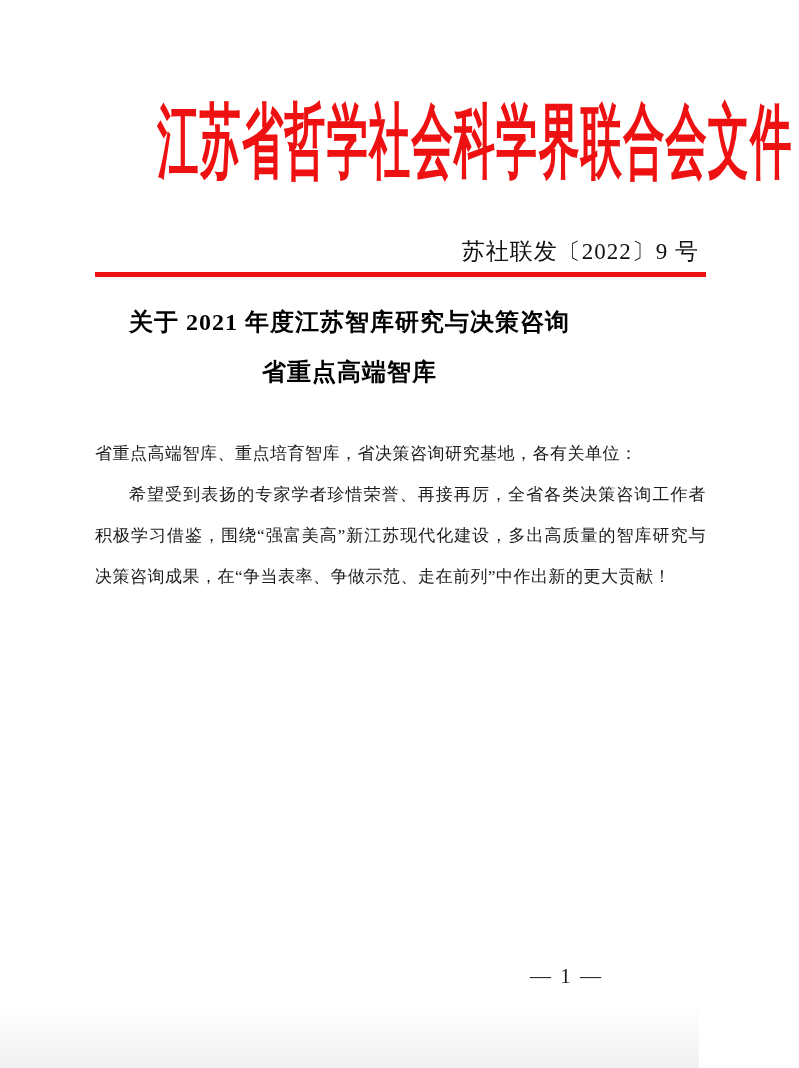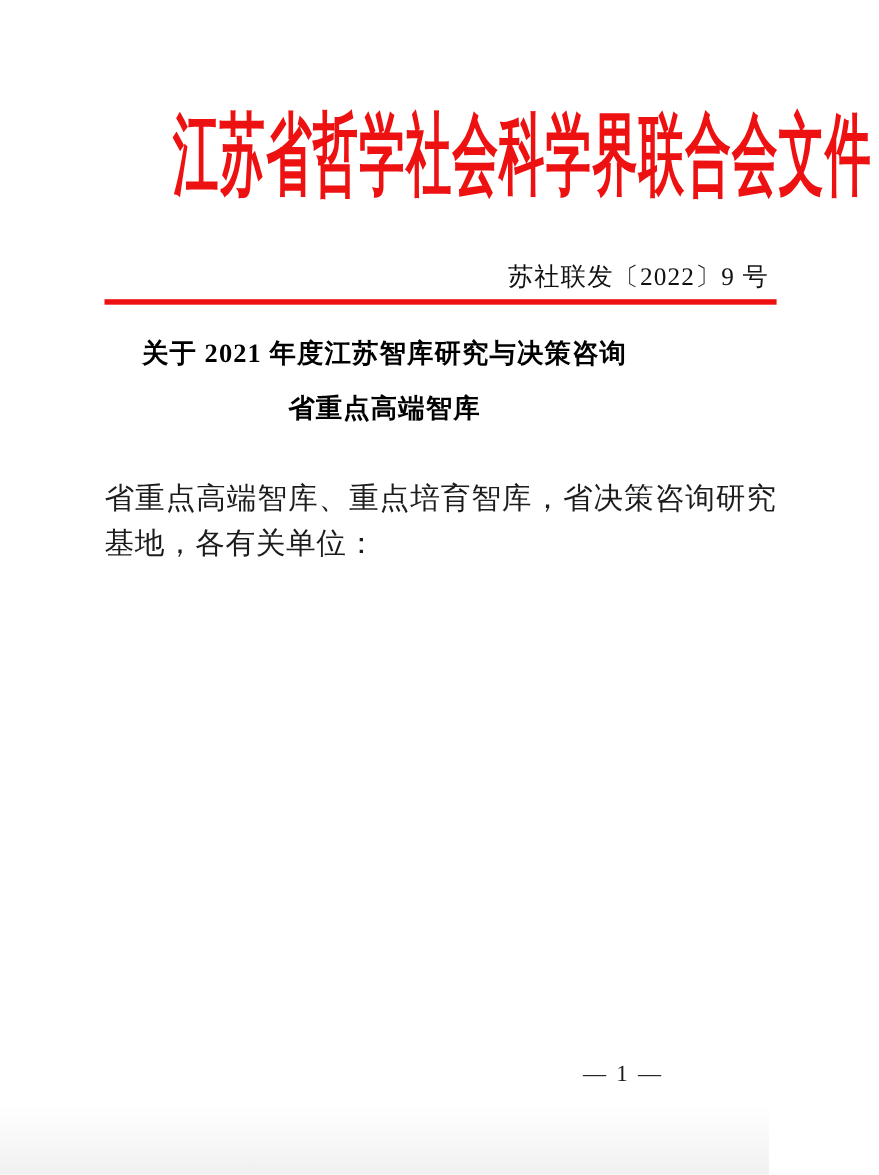--- a/index.html
+++ b/index.html
@@ -68,21 +68,21 @@
     line-height: 50px;
     font-weight: bold;
     color: #000000;
     letter-spacing: 1px;
   }
   .body-text {
     position: absolute;
     top: 433px;
     left: 95px;
     width: 611px;
-    font-size: 27px;
+    font-size: 17px;
     line-height: 41px;
     text-align: justify;
     color: var(--text-black);
     letter-spacing: 0.5px;
   }
   .body-text p { margin: 0; }
   .body-text p.indent { text-indent: 2em; }
   .page-number {
     position: absolute;
     top: 964px;
@@ -104,19 +104,20 @@
 
   <div class="red-rule"></div>
 
   <div class="doc-title">
     <div>关于 2021 年度江苏智库研究与决策咨询</div>
     <div>省重点高端智库</div>
   </div>
 
   <div class="body-text">
     <p>省重点高端智库、重点培育智库，省决策咨询研究基地，各有关单位：</p>
+    <p class="indent">希望受到表扬的专家学者珍惜荣誉、再接再厉，全省各类决策咨询工作者积极学习借鉴，围绕“强富美高”新江苏现代化建设，多出高质量的智库研究与决策咨询成果，在“争当表率、争做示范、走在前列”中作出新的更大贡献！</p>
   </div>
 
   <div class="page-number">— 1 —</div>
 
   <div class="bottom-shade"></div>
 
 </div>
 
 </body></html>

